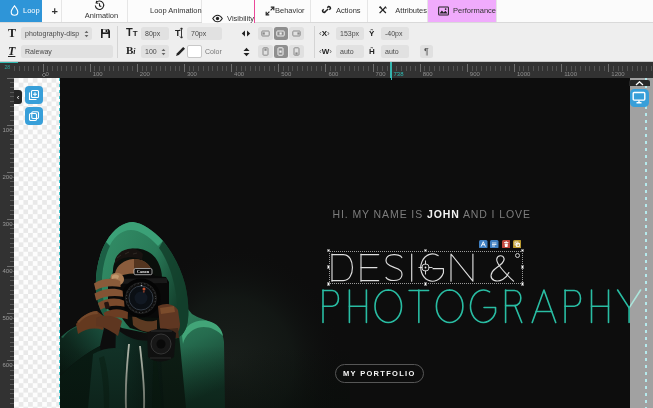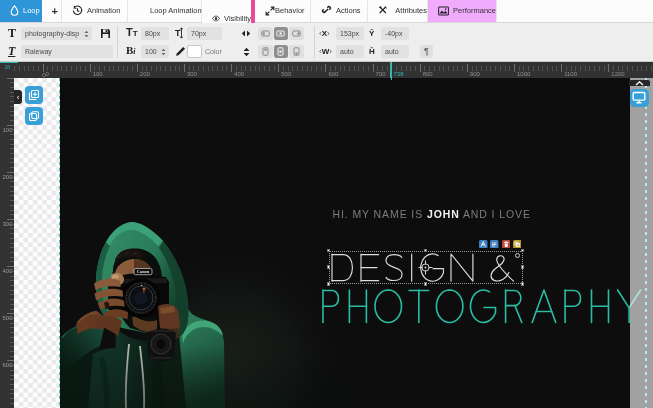--- a/index.html
+++ b/index.html
@@ -14,36 +14,36 @@
 <div class="a" style="left:0;top:0;width:653px;height:23px;background:#fbfbfb;border-bottom:1.5px solid #d9d9d9"></div>
 <div class="a tab" style="left:0px;top:0;width:41.5px;height:21.5px;background:#2e95d8;color:#fff;">
     <svg width="9" height="11" viewBox="0 0 9 11">
       <path d="M4.5 0.8 C4.5 0.8 1.2 4.8 1.2 7 A3.3 3.3 0 0 0 7.8 7 C7.8 4.8 4.5 0.8 4.5 0.8 Z" fill="none" stroke="#fff" stroke-width="1.1"></path>
     </svg>
     <span style="margin-left:4px">Loop</span>
   </div>
 <div class="a tab" style="left:41.5px;top:0;width:20.5px;height:21.5px;background:#fcfcfc;border-right:1px solid #e6e6e6;color:#333;">
     <span style="font-size:11px;font-weight:bold">+</span>
   </div>
-<div class="a tab" style="left:62px;top:0;width:66px;height:21.5px;background:#fcfcfc;border-right:1px solid #e6e6e6;color:#333;">
+<div class="a tab" style="left:62px;top:0;width:66px;height:21.5px;background:#fcfcfc;border-right:1px solid #e6e6e6;color:#333;flex-direction:column;">
     <svg width="11" height="11" viewBox="0 0 11 11">
       <path d="M2.2 2.6 A4.2 4.2 0 1 1 1.3 5.5" fill="none" stroke="#222" stroke-width="1.1"></path>
       <path d="M2.6 0.8 L2.2 3.0 L4.4 3.2" fill="none" stroke="#222" stroke-width="1.1"></path>
       <path d="M5.5 3.2 L5.5 5.8 L7.3 6.6" fill="none" stroke="#222" stroke-width="1.1"></path>
     </svg>
     <span style="margin-left:4px">Animation</span>
   </div>
 <div class="a tab" style="left:128px;top:0;width:74px;height:21.5px;background:#fcfcfc;border-right:1px solid #e6e6e6;color:#333;">
     <svg width="13" height="10" viewBox="0 0 13 10">
       <path d="M4.2 2.6 L9.2 2.6 C10.8 2.6 11.8 3.6 11.8 5 C11.8 6.4 10.8 7.4 9.2 7.4 L3.8 7.4 C2.2 7.4 1.2 6.4 1.2 5 C1.2 3.8 2.0 2.9 3.2 2.65" fill="none" stroke="#222" stroke-width="1.5"></path>
       <path d="M5.6 0.4 L3.2 2.6 L5.6 4.8 Z" fill="#222"></path>
     </svg>
     <span style="margin-left:12px">Loop Animation</span>
   </div>
-<div class="a tab" style="left:202px;top:0;width:53px;height:36px;background:#fcfcfc;border-right:4px solid #ec4899;color:#333;">
+<div class="a tab" style="left:202px;top:0;width:53px;height:36px;background:#fcfcfc;border-right:1px solid #ec4899;color:#333;">
     <svg width="12" height="9" viewBox="0 0 12 9">
       <path d="M0.8 4.5 C2.4 1.7 4.1 0.9 6 0.9 C7.9 0.9 9.6 1.7 11.2 4.5 C9.6 7.3 7.9 8.1 6 8.1 C4.1 8.1 2.4 7.3 0.8 4.5 Z" fill="none" stroke="#222" stroke-width="1.1"></path>
       <circle cx="6" cy="4.5" r="1.8" fill="#222"></circle>
     </svg>
     <span style="margin-left:4px">Visibility</span>
   </div>
 <div class="a tab" style="left:255px;top:0;width:56px;height:21.5px;background:#fcfcfc;border-right:1px solid #e6e6e6;color:#333;">
     <svg width="10" height="10" viewBox="0 0 10 10">
       <path d="M5.8 1.2 L8.8 1.2 L8.8 4.2" fill="none" stroke="#222" stroke-width="1.2"></path>
       <path d="M8.6 1.4 L5.6 4.4" stroke="#222" stroke-width="1.2"></path>
@@ -604,20 +604,21 @@
       <rect x="3.5" y="1.4" width="1.5" height="0.9" fill="#fff"></rect>
       <path d="M2.6 3.5 H5.9 L5.5 7 H3 Z" fill="#fff"></path>
     </svg>
     <svg class="a" style="left:452.9px;top:161.5px" width="8.5" height="8.5" viewBox="0 0 8.5 8.5">
       <rect x="0" y="0" width="8.5" height="8.5" rx="1.5" fill="#b9992e"></rect>
       <g stroke="#fff" stroke-width="0.8" fill="none">
         <rect x="2" y="2" width="3" height="3"></rect>
         <rect x="3.4" y="3.4" width="3" height="3"></rect>
       </g>
     </svg>
+    <div class="a" style="left:274.5px;top:285.5px;width:89.5px;height:19.5px;border:1px solid #565656;border-radius:10px;color:#f5f5f5;font-size:7.5px;font-weight:bold;letter-spacing:1.3px;display:flex;align-items:center;justify-content:center">MY&nbsp;PORTFOLIO</div>
     <div class="a" style="left:-1.5px;top:0;width:1.5px;height:330px;background:repeating-linear-gradient(180deg,#41c4cc 0 3px,transparent 3px 6px)"></div>
     <div class="a" style="left:585px;top:0;width:2px;height:330px;background:repeating-linear-gradient(180deg,#40c8cf 0 3.5px,transparent 3.5px 7px)"></div>
   </div>
 <div class="a" style="left:629.5px;top:78px;width:23.5px;height:330px;background:rgba(253,253,253,0.62)"></div>
 <div class="a" style="left:390.6px;top:78px;width:1.2px;height:1.6px;background:#36b5ae"></div>
 <div class="a bluebtn" style="left:25px;top:86px">
     <svg width="12" height="12" viewBox="0 0 12 12">
       <g fill="none" stroke="#fff" stroke-width="1.1">
         <path d="M1.5 3.5 V10.5 H8.5"></path>
         <rect x="3.5" y="1.5" width="7" height="7" rx="1"></rect>

